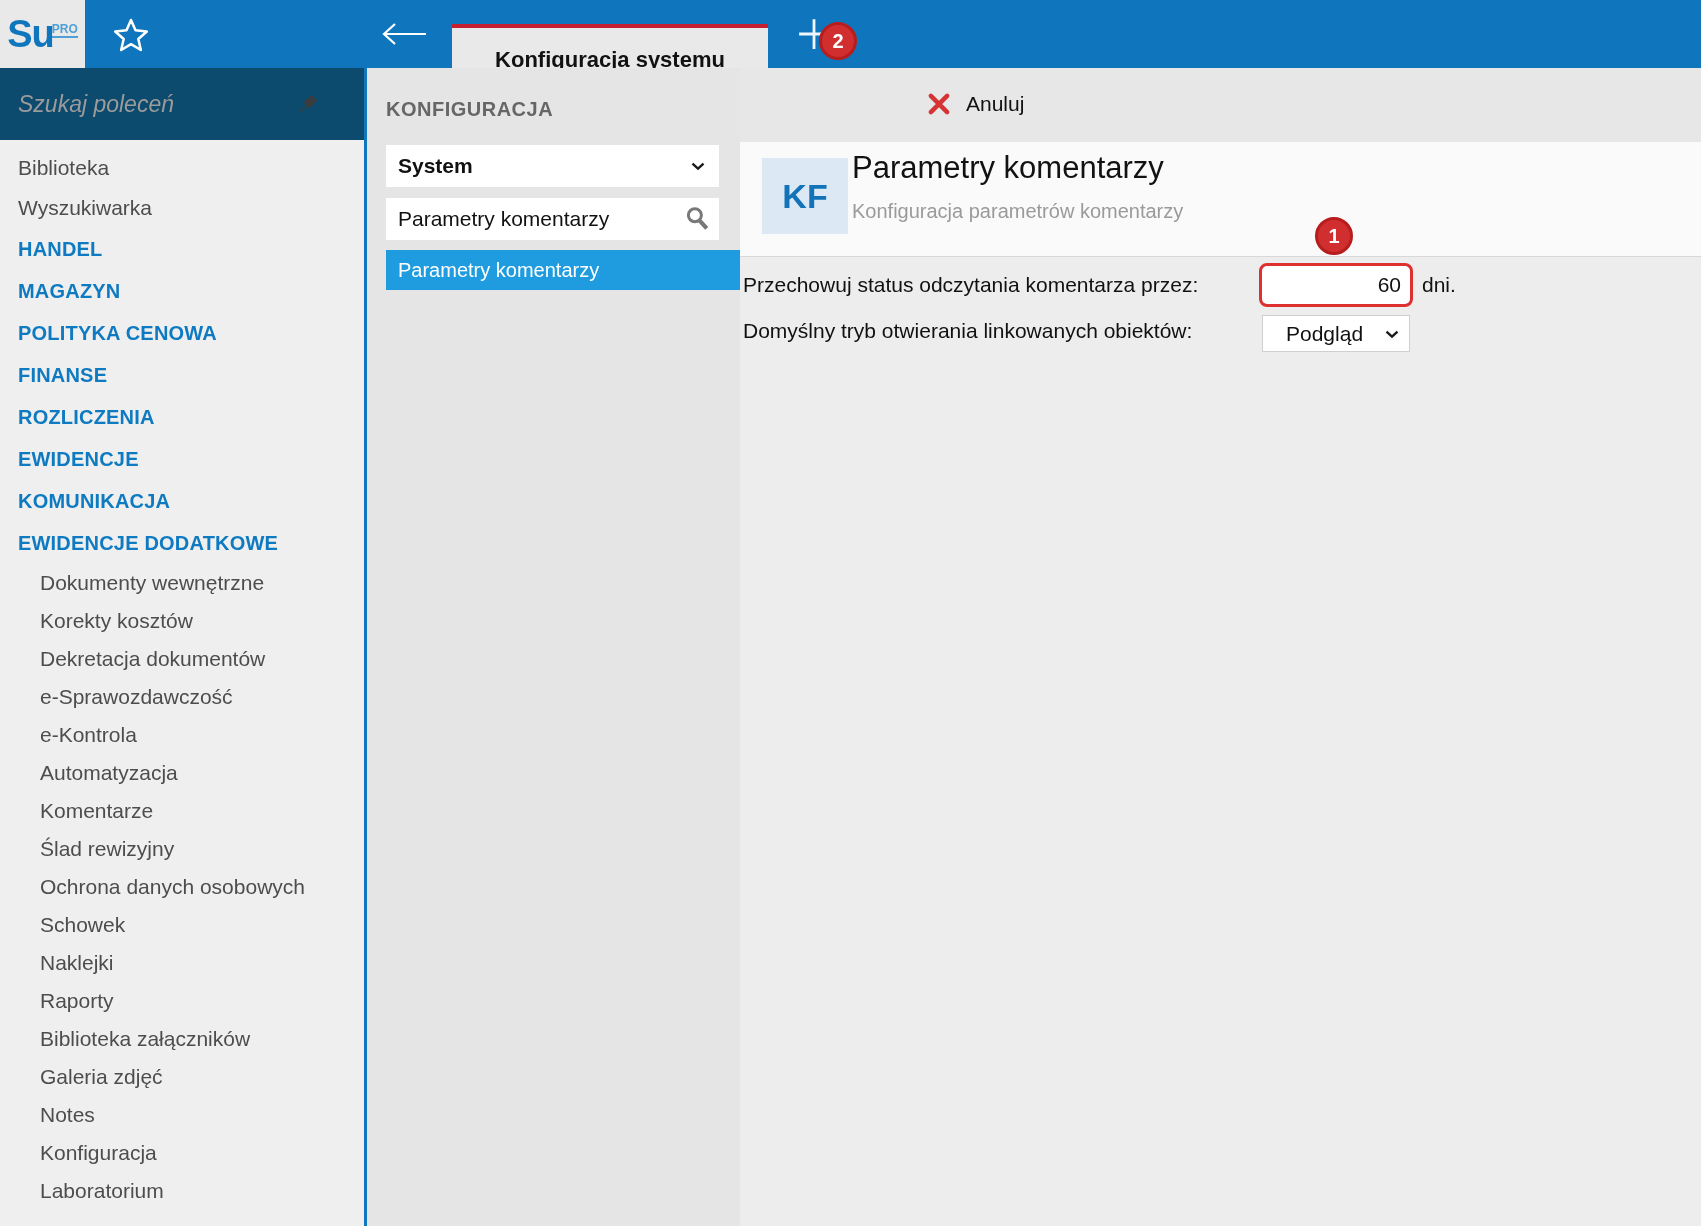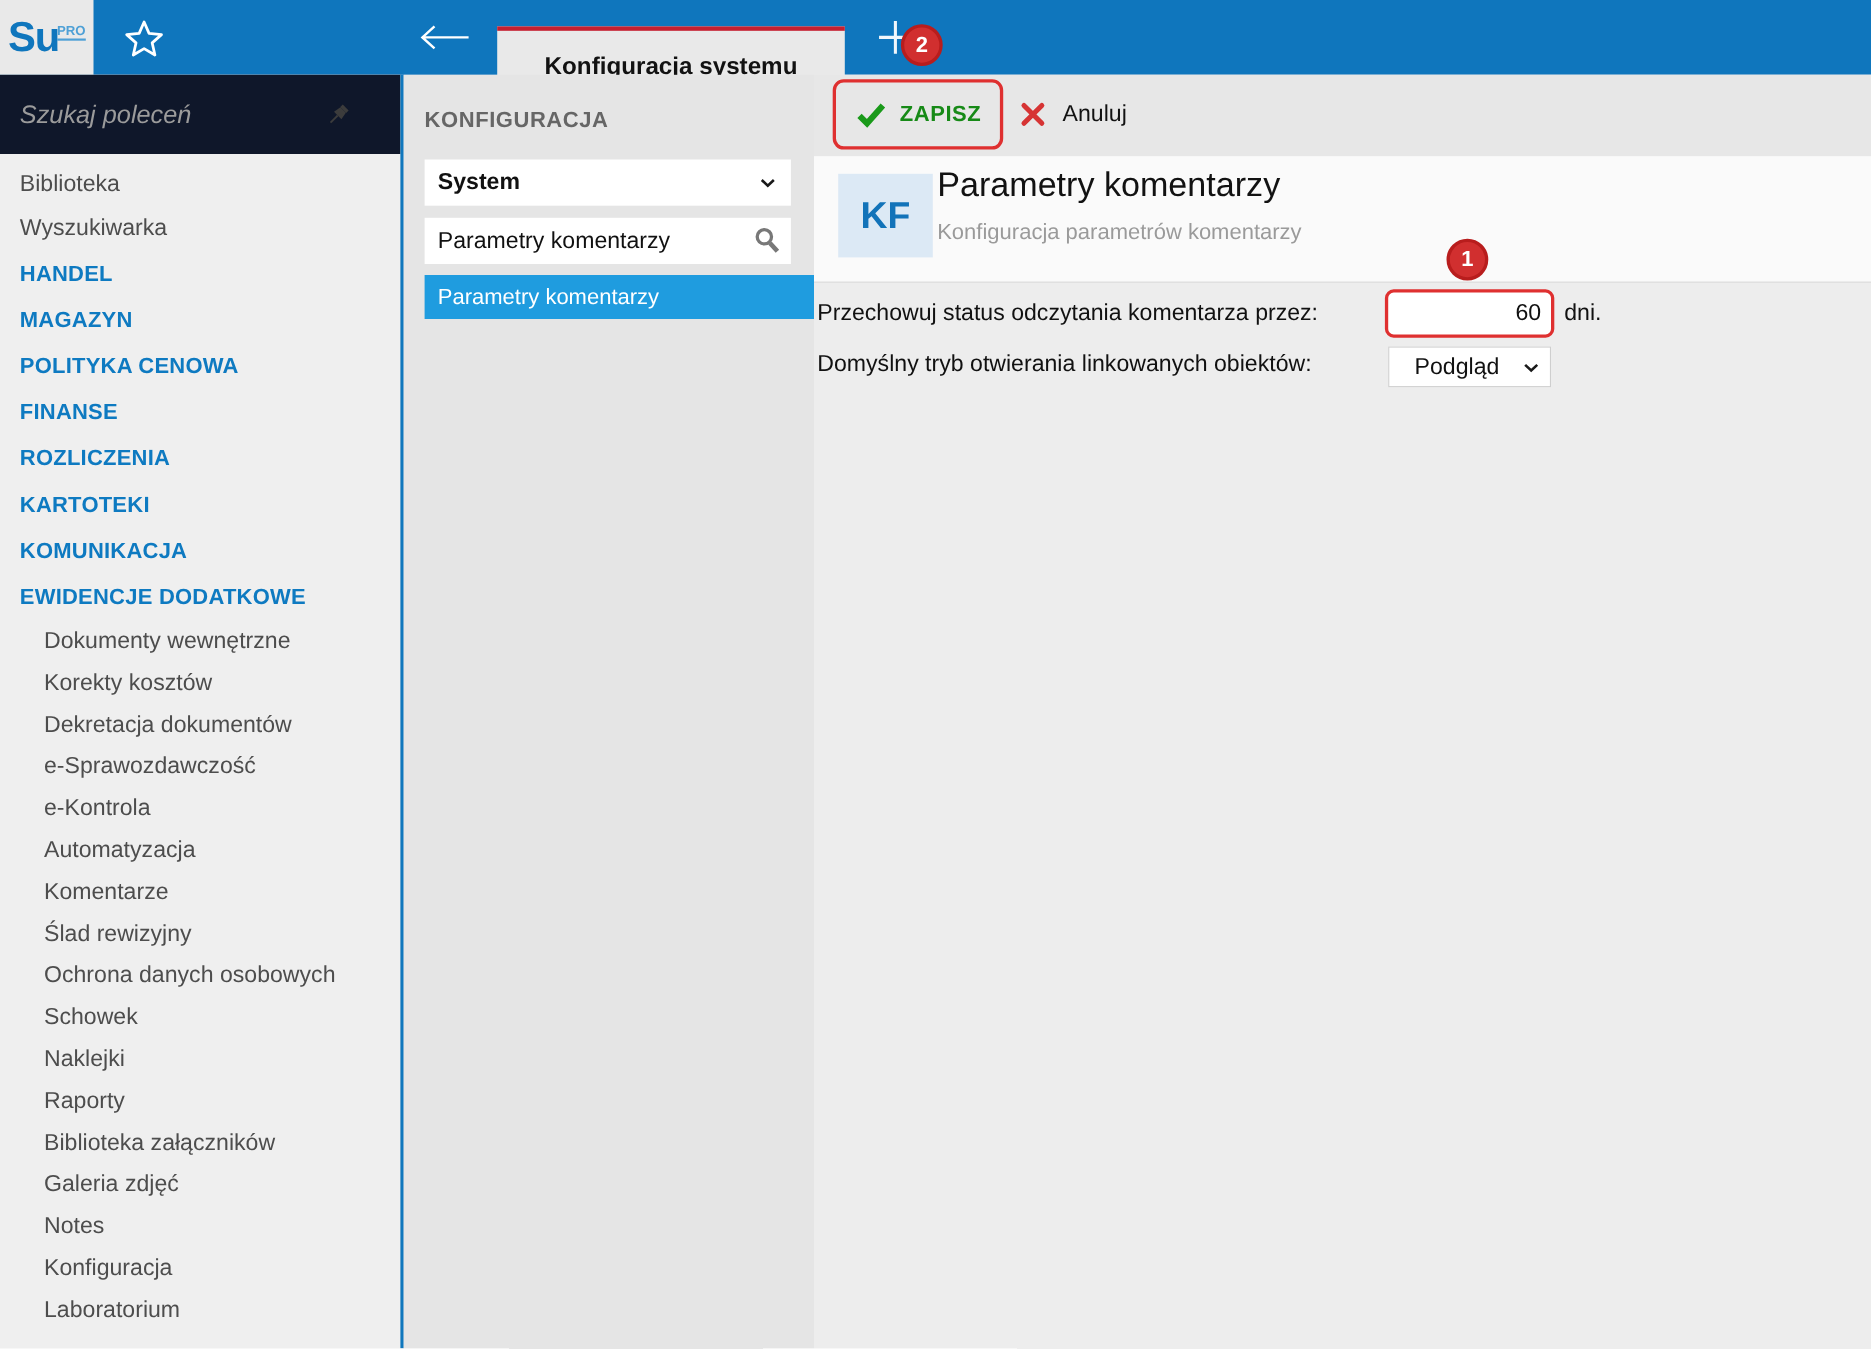--- a/index.html
+++ b/index.html
@@ -23,21 +23,21 @@
     border-top:4px solid #c51f30;box-sizing:border-box;display:flex;align-items:center;
     justify-content:center;font-size:22px;font-weight:600;color:#121212;cursor:default;margin-top:24px;}
   .newtab-btn{position:absolute;left:793px;top:10px;width:42px;height:48px;display:flex;
     align-items:center;justify-content:center;cursor:pointer;}
   .badge{width:38px;height:38px;border-radius:50%;background:#d12f2f;border:3px solid #b81d1d;
     box-sizing:border-box;color:#ffffff;font-size:20px;font-weight:700;display:flex;
     align-items:center;justify-content:center;}
   .badge-2{position:absolute;left:819px;top:22px;}
   
   .sidebar{position:absolute;left:0;top:68px;width:364px;height:1158px;background:#efefef;}
-  .side-search{position:absolute;left:0;top:0;width:364px;height:72px;background:#0f172a;cursor:text;}
+  .side-search{position:absolute;left:0;top:0;width:364px;height:72px;background:#0c4a6e;cursor:text;}
   .side-search-ph{position:absolute;left:18px;top:0;height:72px;display:flex;align-items:center;
     font-size:23px;font-style:italic;color:#9b9b9b;}
   .pin-btn{position:absolute;right:44px;top:24px;width:26px;height:26px;cursor:pointer;}
   .side-list{position:absolute;left:0;top:80px;width:364px;}
   .side-item{padding-left:18px;height:40px;display:flex;align-items:center;
     font-size:21px;color:#4d4d4d;cursor:pointer;white-space:nowrap;}
   .side-item.category{color:#0e7ac1;font-weight:700;font-size:20px;height:42px;letter-spacing:.2px;}
   .side-item.subitem{padding-left:40px;height:38px;}
   .vdivider{position:absolute;left:364px;top:68px;width:3px;height:1158px;background:#1077bd;}
   
@@ -140,21 +140,21 @@
     </div>
     <div class="side-list">
 
     <div class="side-item item">Biblioteka</div>
         <div class="side-item item">Wyszukiwarka</div>
         <div class="side-item category">HANDEL</div>
         <div class="side-item category">MAGAZYN</div>
         <div class="side-item category">POLITYKA CENOWA</div>
         <div class="side-item category">FINANSE</div>
         <div class="side-item category">ROZLICZENIA</div>
-        <div class="side-item category">KARTOTEKI</div>
+        <div class="side-item category">EWIDENCJE</div>
         <div class="side-item category">KOMUNIKACJA</div>
         <div class="side-item category">EWIDENCJE DODATKOWE</div>
         <div class="side-item subitem">Dokumenty wewnętrzne</div>
         <div class="side-item subitem">Korekty kosztów</div>
         <div class="side-item subitem">Dekretacja dokumentów</div>
         <div class="side-item subitem">e-Sprawozdawczość</div>
         <div class="side-item subitem">e-Kontrola</div>
         <div class="side-item subitem">Automatyzacja</div>
         <div class="side-item subitem">Komentarze</div>
         <div class="side-item subitem">Ślad rewizyjny</div>
@@ -190,28 +190,20 @@
         </svg>
       </span>
     </div>
     <div class="selected-item">
       <span>Parametry komentarzy</span>
     </div>
   </div>
 
   <div class="main">
     <div class="toolbar">
-      <div class="save-annotation">
-        <span>
-          <svg width="30" height="30" viewBox="0 0 24 24" fill="none">
-            <path d="M3.5 13 L9 18.5 L20.5 5.5" stroke="#1a9a1a" stroke-width="4.4" fill="none"></path>
-          </svg>
-        </span>
-        <span class="save-label">ZAPISZ</span>
-      </div>
       <div class="cancel-btn">
         <span>
           <svg width="26" height="26" viewBox="0 0 24 24" fill="none">
             <path d="M4.5 4.5 L19.5 19.5 M19.5 4.5 L4.5 19.5" stroke="#d63434" stroke-width="4.2" stroke-linecap="round"></path>
           </svg>
         </span>
         <span class="cancel-label">Anuluj</span>
       </div>
     </div>
 

